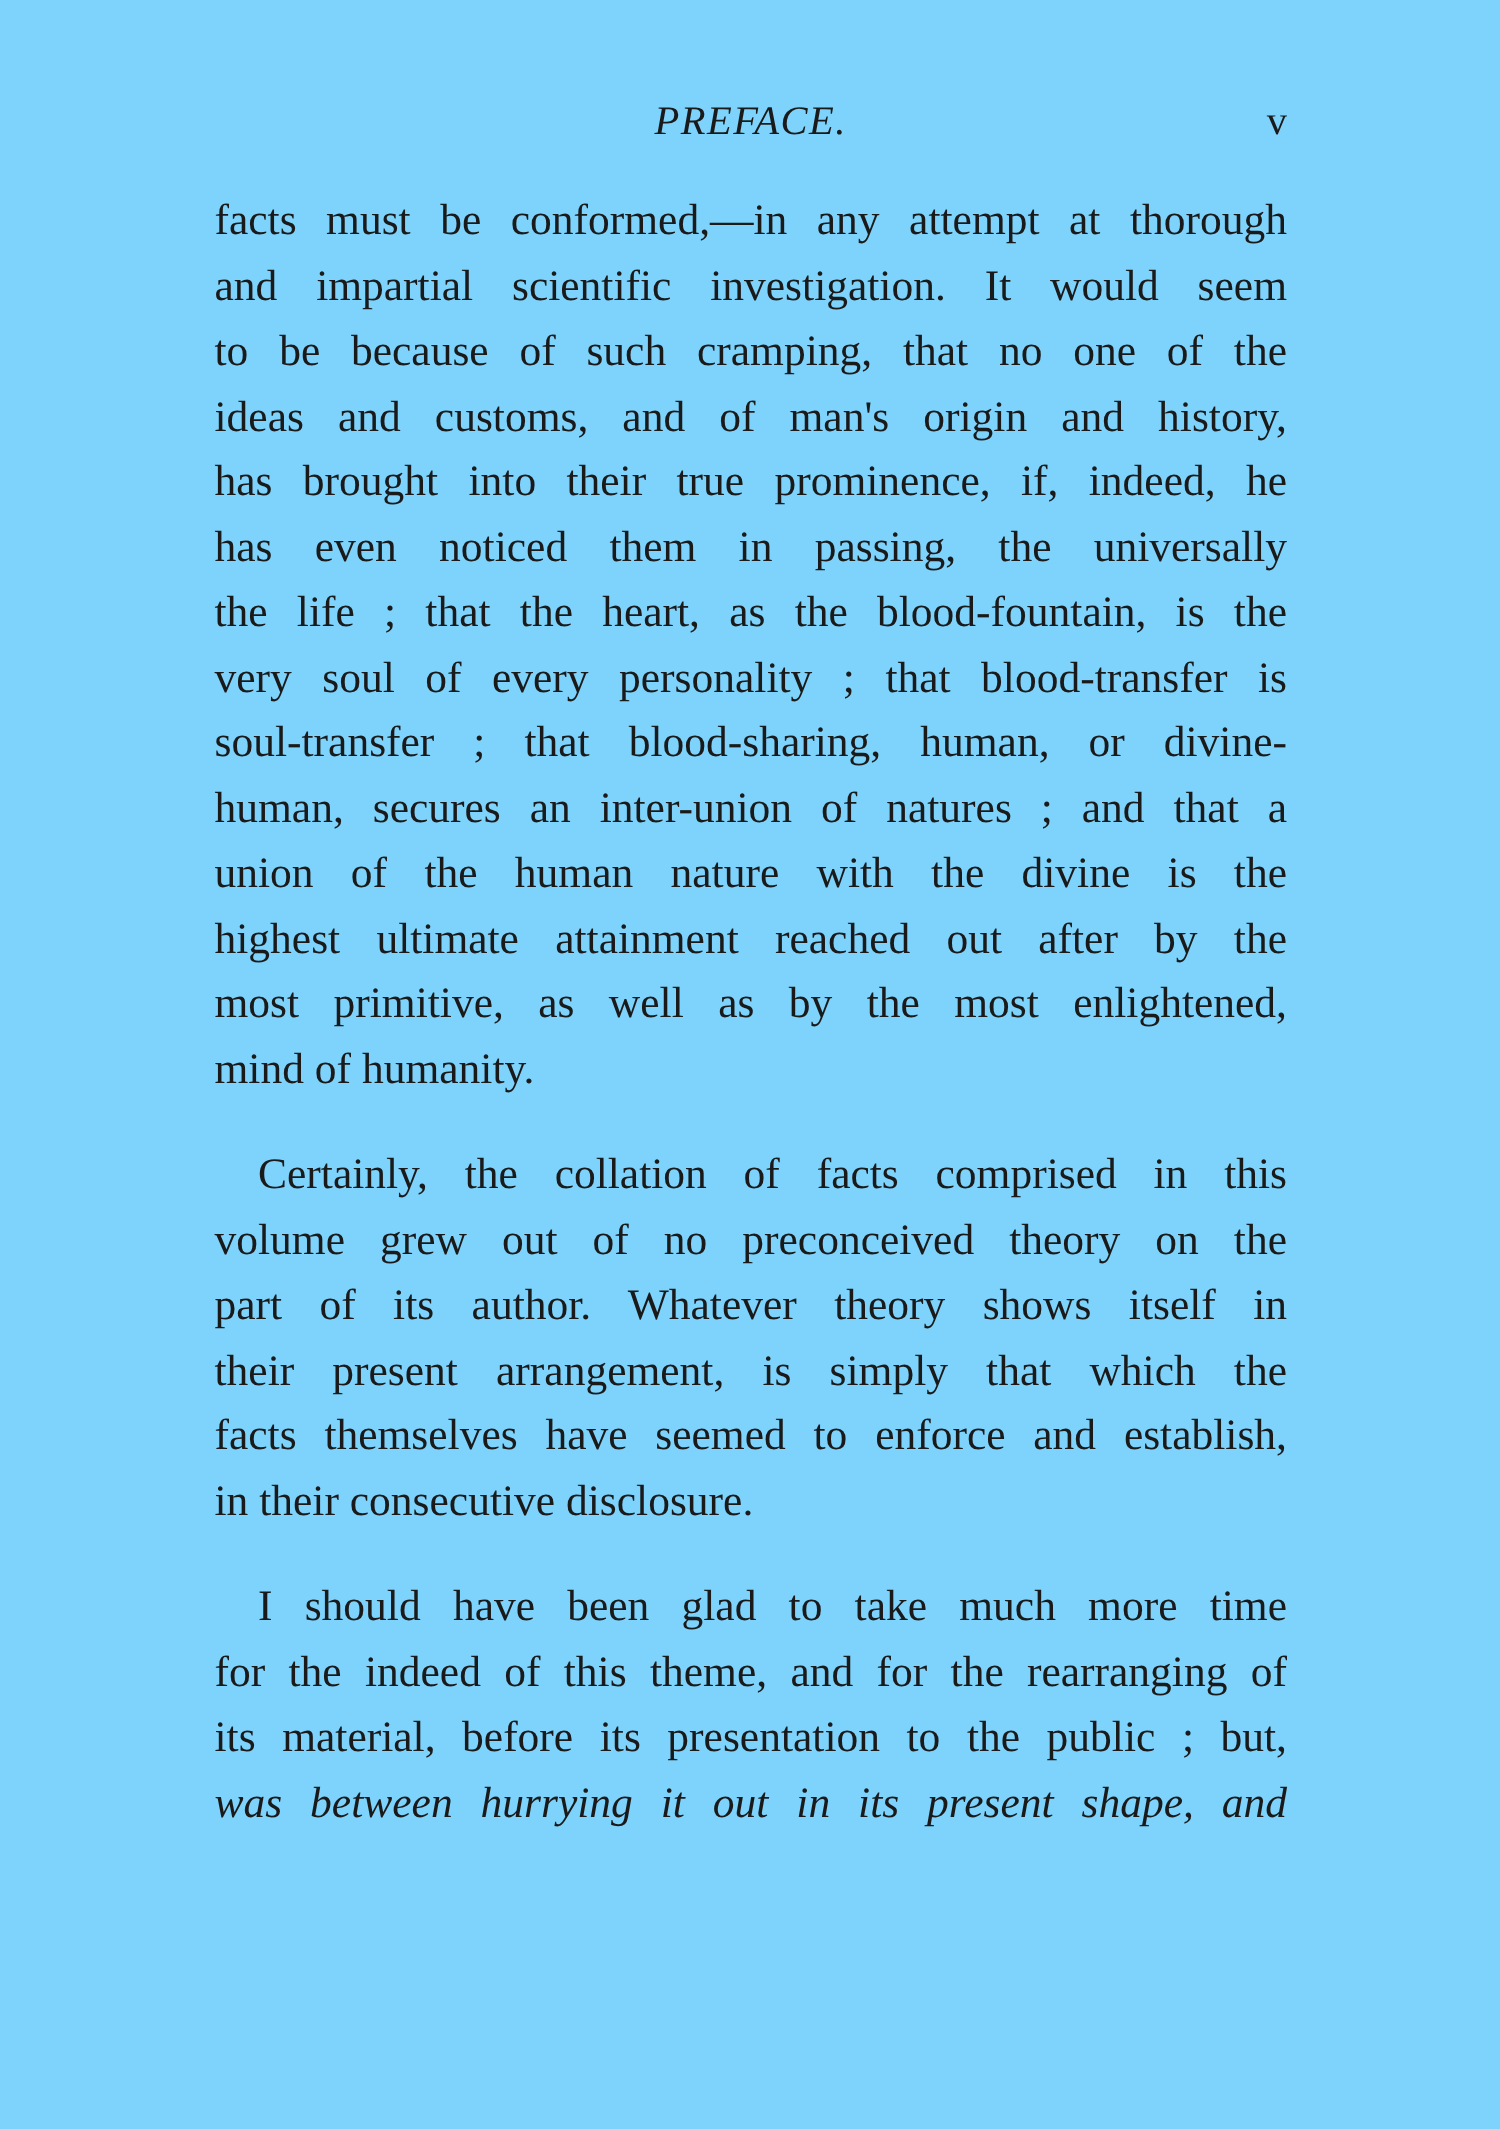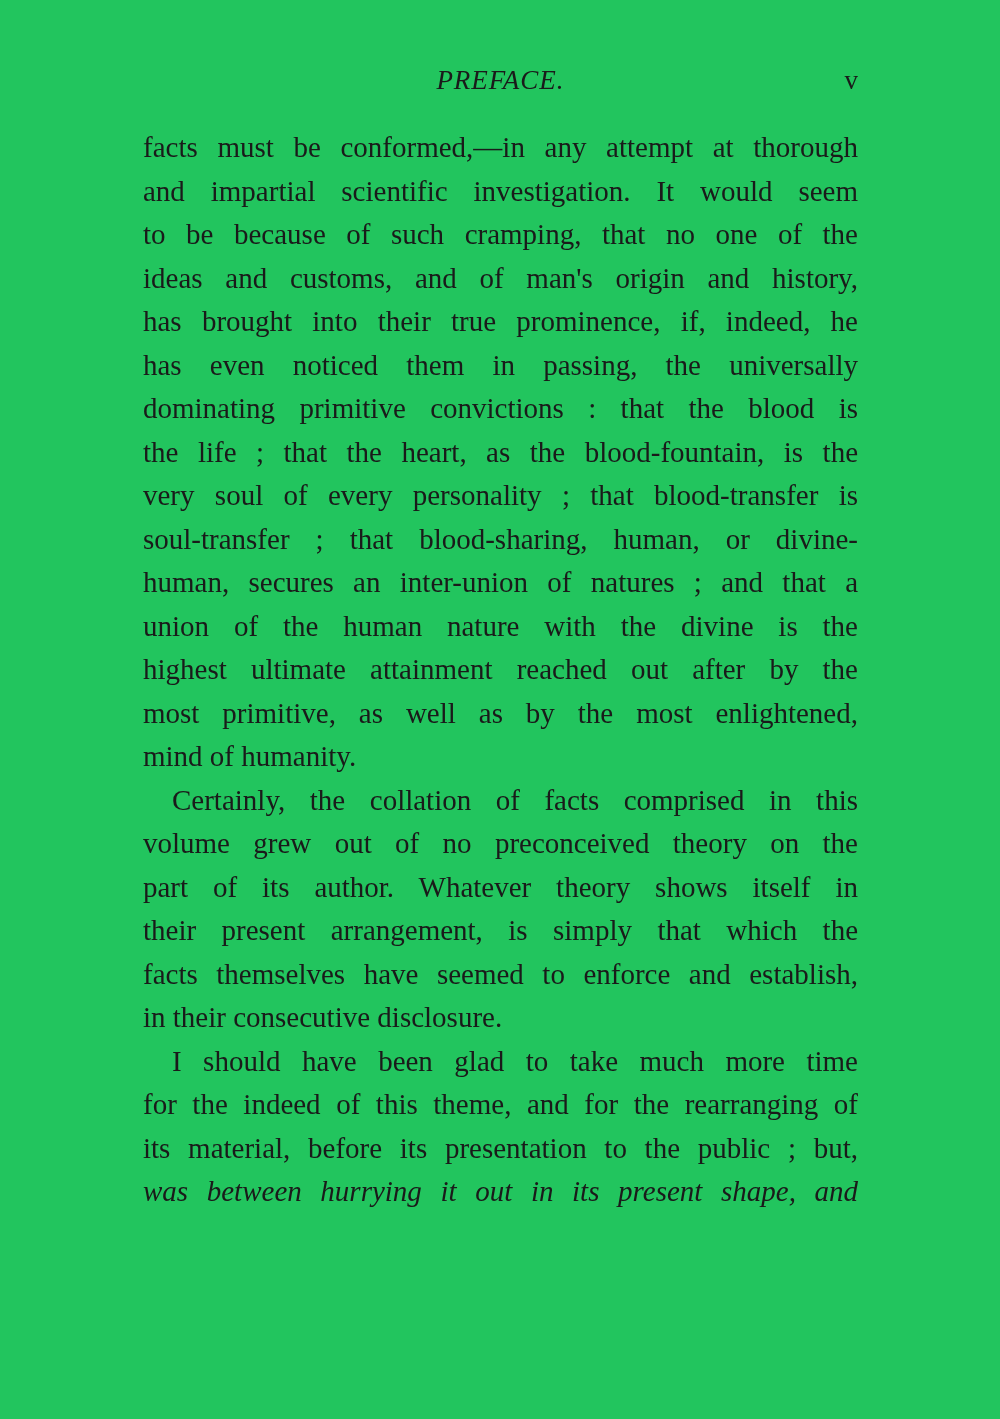--- a/index.html
+++ b/index.html
@@ -12,21 +12,21 @@
       height: 1419px;
       position: relative;
       overflow: hidden;
       color: #1a1a1a;
       font-family: "Liberation Serif", "DejaVu Serif", serif;
     }
     .page {
       position: absolute;
       left: 0; top: 0;
       width: 1000px; height: 1419px;
-      background: #22c55e;
+      background: #7dd3fc;
     }
     .running-head {
       position: absolute;
       top: 60px;
       left: 143px;
       width: 715px;
       height: 40px;
     }
     .running-title {
       position: absolute;
@@ -57,20 +57,21 @@
       text-align: justify;
       text-align-last: justify;
       white-space: nowrap;
       overflow: visible;
     }
     .line.last {
       text-align-last: left;
     }
     .line.indent {
       padding-left: 29px;
+      margin-top: 27px;
     }
   </style>
 </head>
 <body>
 
 <div class="page">
 
   <div class="running-head">
     <div class="running-title">PREFACE.</div>
     <div class="page-number">v</div>
@@ -78,21 +79,20 @@
 
   <div class="body-text">
 
     <div class="paragraph">
       <span class="line" style="white-space: normal;">facts must be conformed,—in any attempt at thorough</span>
       <span class="line" style="white-space: normal;">and impartial scientific investigation.  It would seem</span>
       <span class="line" style="white-space: normal;">to be because of such cramping, that no one of the</span>
       <span class="line" style="white-space: normal;">ideas and customs, and of man's origin and history,</span>
       <span class="line" style="white-space: normal;">has brought into their true prominence, if, indeed, he</span>
       <span class="line" style="white-space: normal;">has even noticed them in passing, the universally</span>
-      <span class="line" style="white-space: normal;">dominating primitive convictions : that the blood is</span>
       <span class="line" style="white-space: normal;">the life ; that the heart, as the blood-fountain, is the</span>
       <span class="line" style="white-space: normal;">very soul of every personality ; that blood-transfer is</span>
       <span class="line" style="white-space: normal;">soul-transfer ; that blood-sharing, human, or divine-</span>
       <span class="line" style="white-space: normal;">human, secures an inter-union of natures ; and that a</span>
       <span class="line" style="white-space: normal;">union of the human nature with the divine is the</span>
       <span class="line" style="white-space: normal;">highest ultimate attainment reached out after by the</span>
       <span class="line" style="white-space: normal;">most primitive, as well as by the most enlightened,</span>
       <span class="line last" style="white-space: normal;">mind of humanity.</span>
     </div>
 

